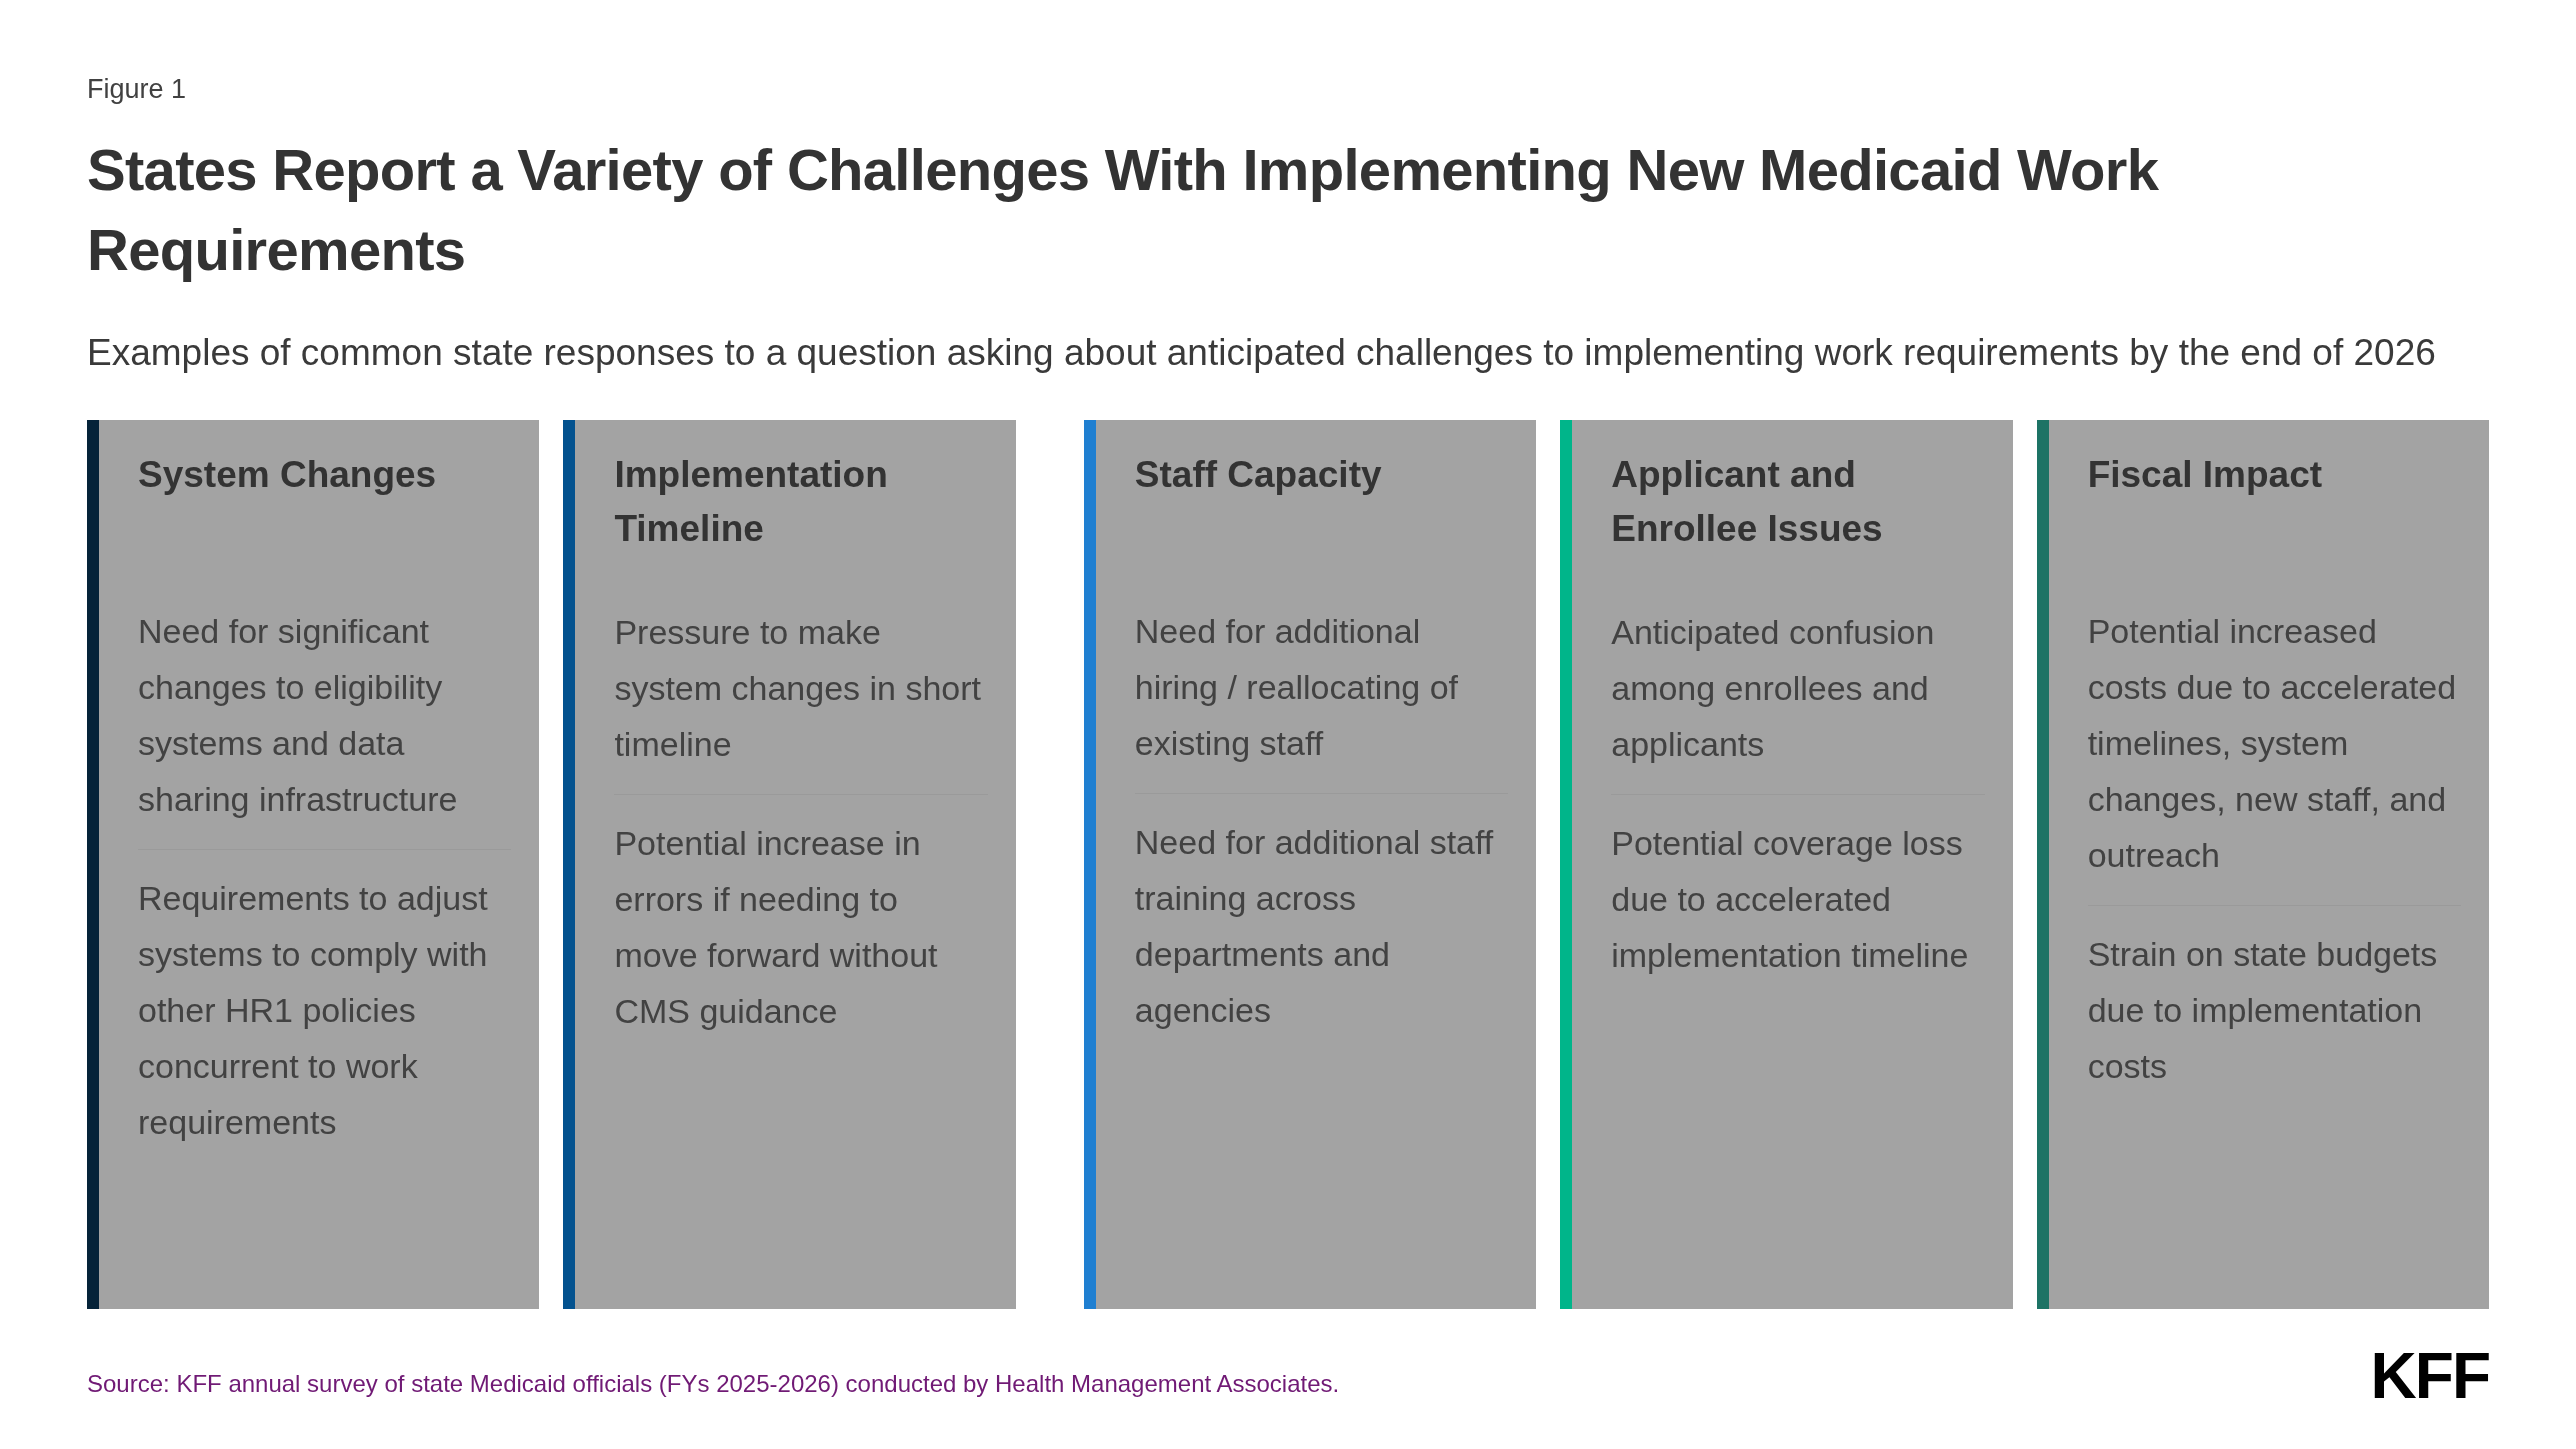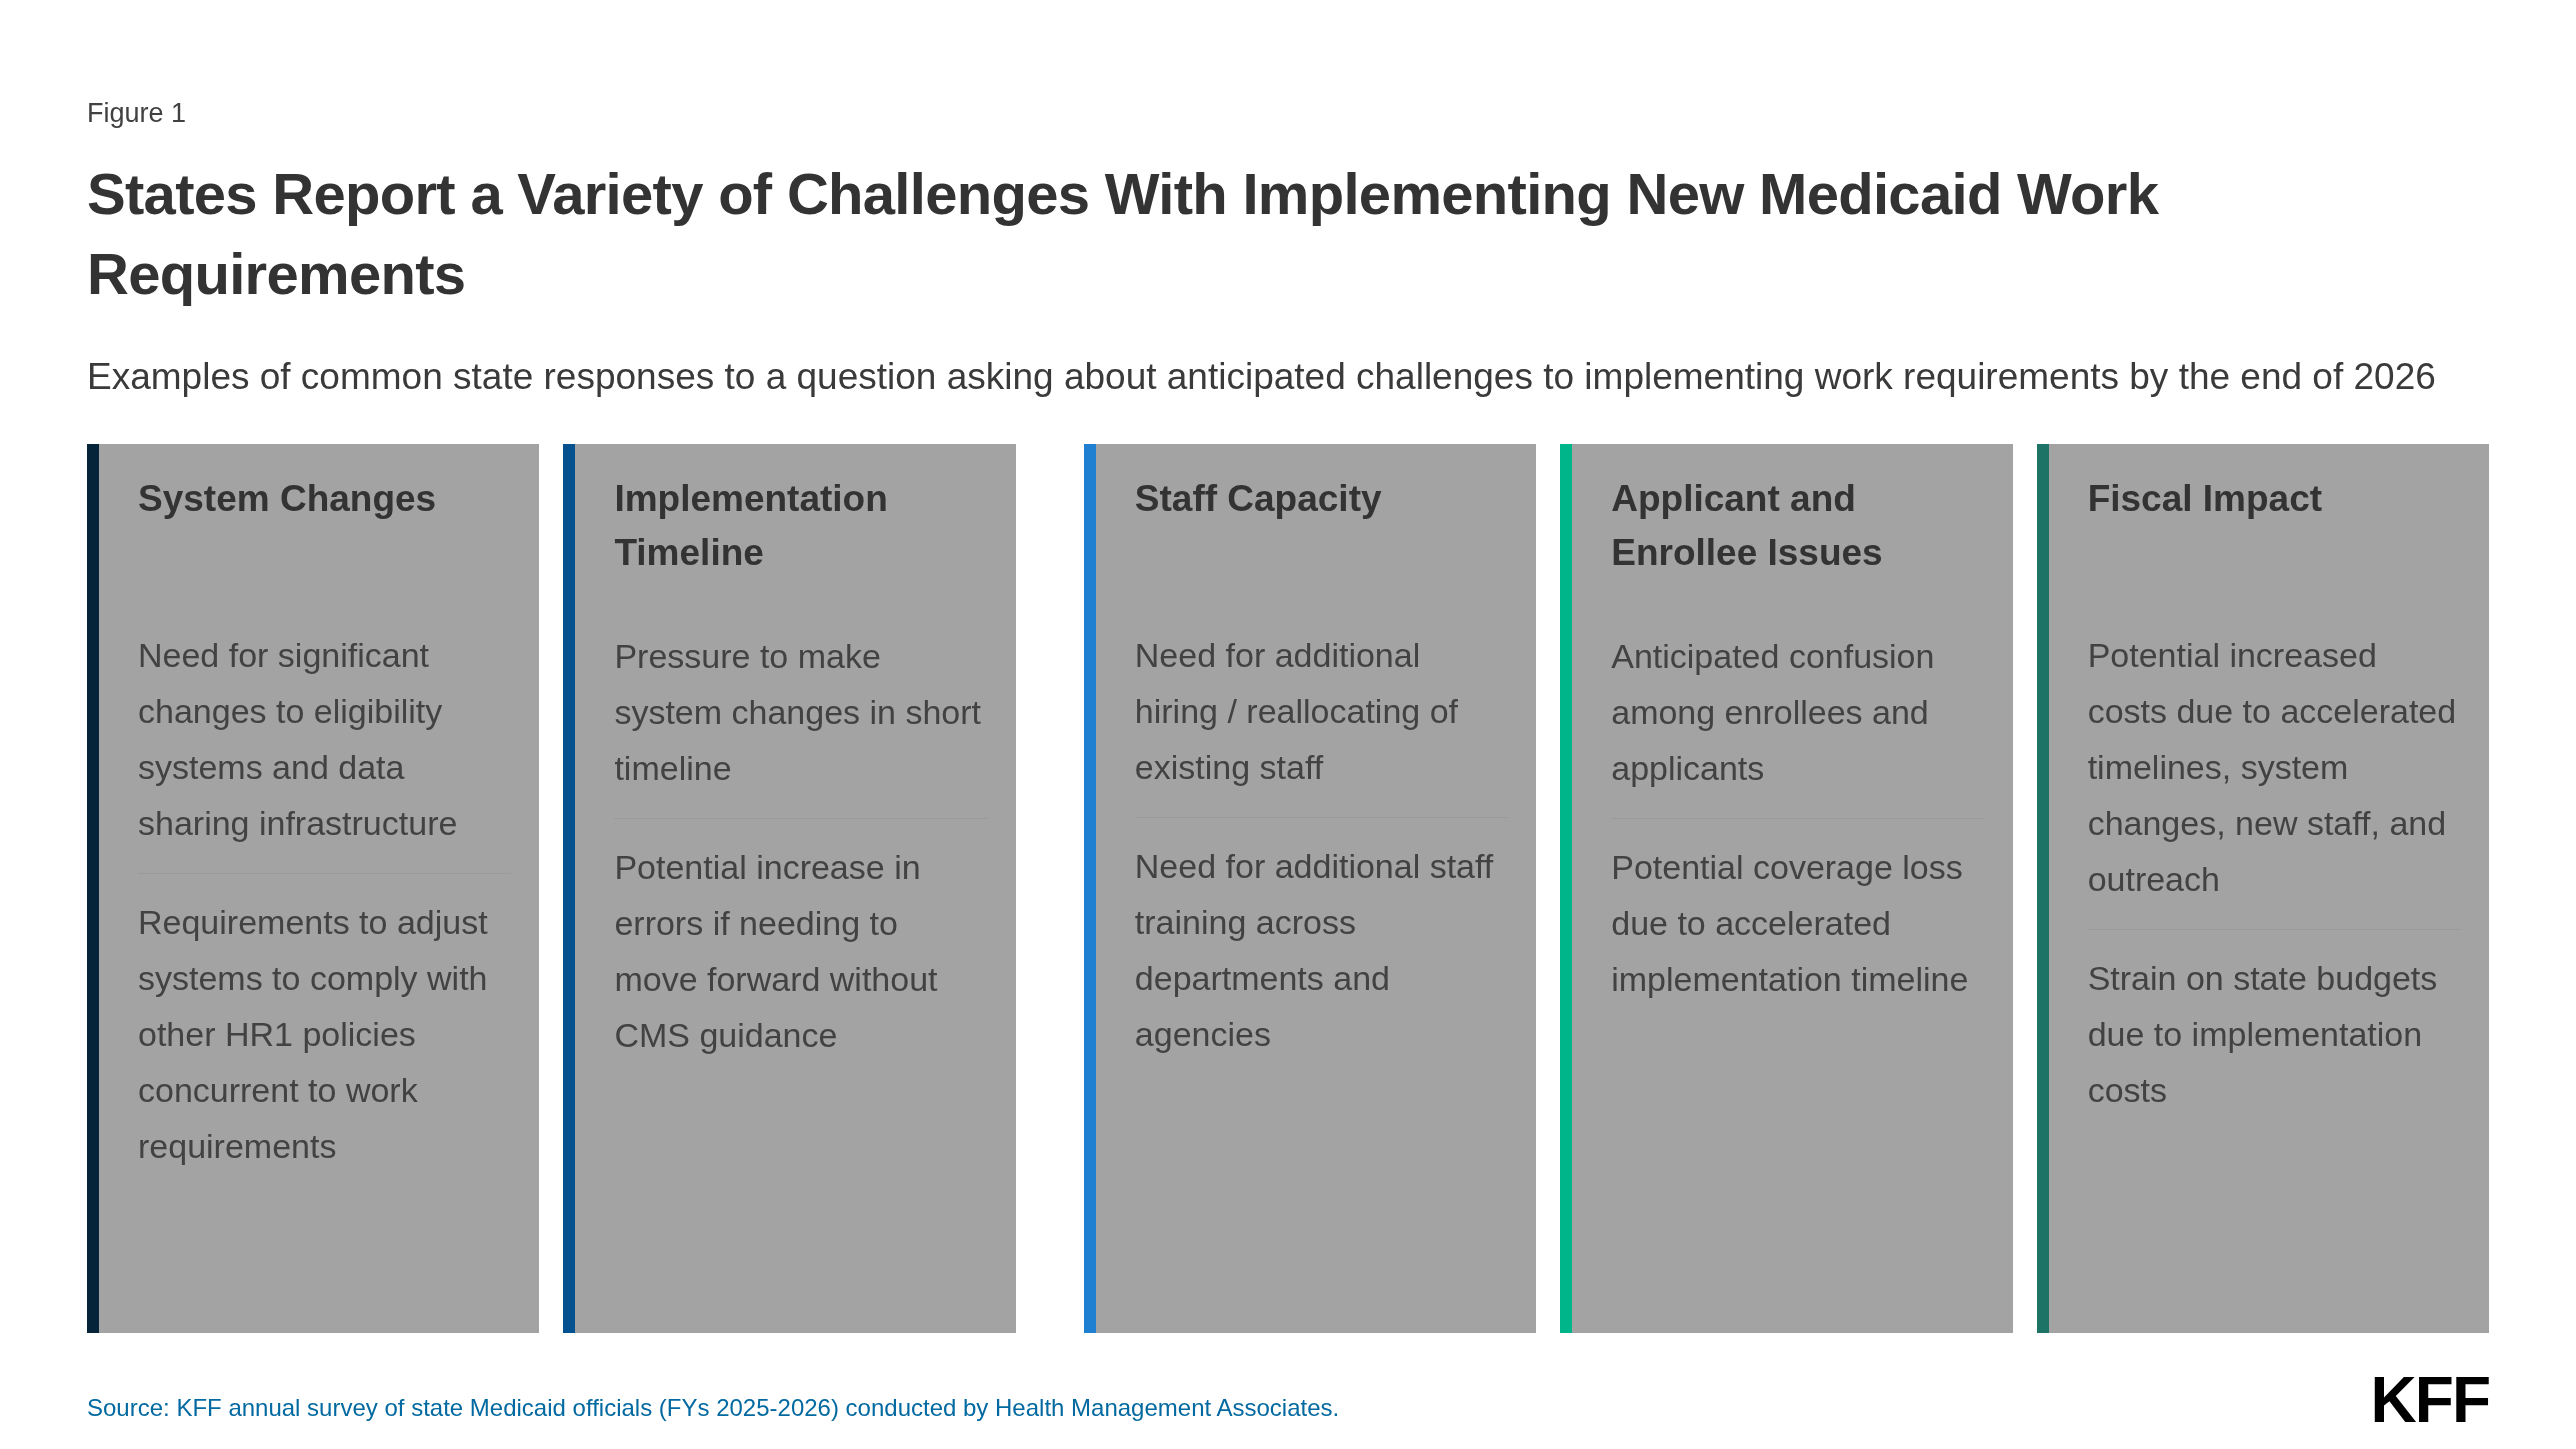--- a/index.html
+++ b/index.html
@@ -11,21 +11,21 @@
     overflow: hidden;
     font-family: "Liberation Sans", "DejaVu Sans", sans-serif;
   }
   .page {
     box-sizing: border-box;
     width: 2576px;
     height: 1449px;
     padding: 0 87px;
   }
   .figure-label {
-    padding-top: 99px;
+    padding-top: 75px;
     font-size: 27px;
     line-height: 1.1;
     color: #414141;
   }
   .page-title {
     margin-top: 25.5px;
     max-width: 2174px;
     font-size: 58px;
     line-height: 1.37;
     font-weight: bold;
@@ -74,21 +74,21 @@
   }
   .footer {
     margin-top: 39px;
     display: flex;
     justify-content: space-between;
     align-items: flex-start;
   }
   .source-note {
     padding-top: 21.5px;
     font-size: 24px;
-    color: #0369a1;
+    color: #701a75;
   }
   .kff-logo {
     font-size: 64px;
     font-weight: bold;
     color: #000000;
     letter-spacing: -2px;
     line-height: 1;
     margin-top: -4px;
   }
 </style>

